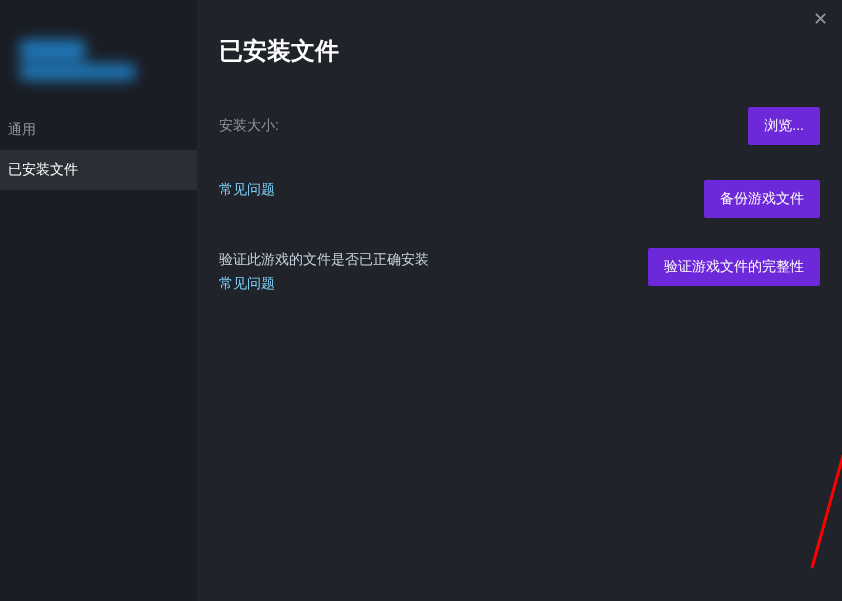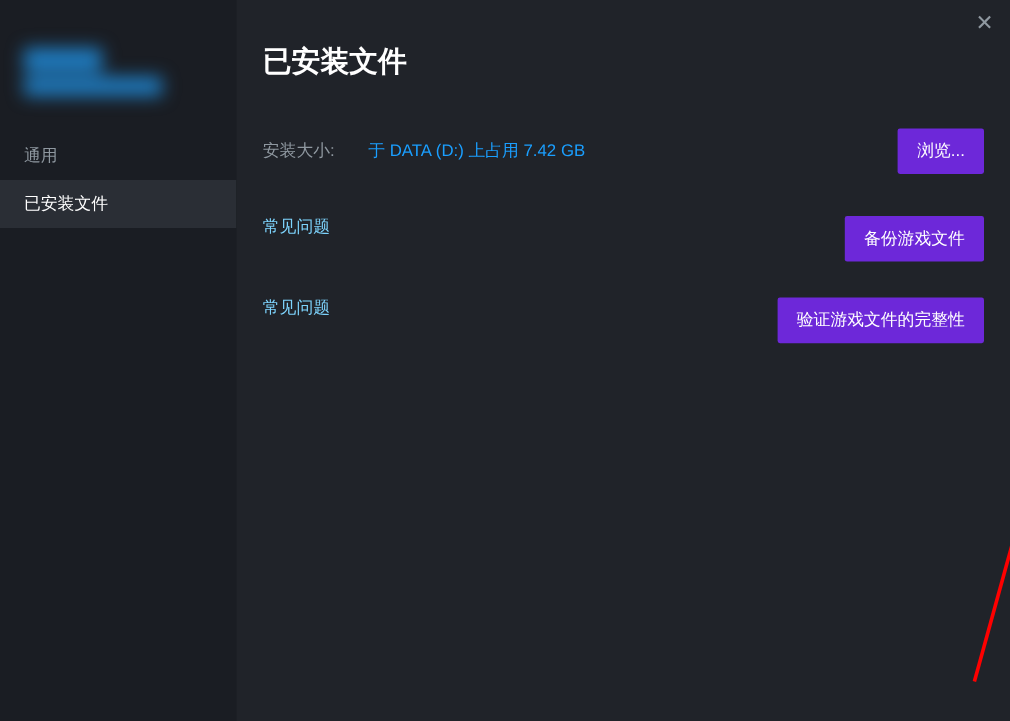--- a/index.html
+++ b/index.html
@@ -52,21 +52,21 @@
       margin-bottom: 4px;
       border-radius: 2px;
     }
     .header-line2 {
       width: 115px;
       height: 16px;
       background: #1f7bbf;
       border-radius: 2px;
     }
     .sidebar-item {
-      padding: 11px 20px;
+      padding: 11px 8px;
       color: #8f98a0;
       font-size: 14px;
       cursor: pointer;
     }
     .sidebar-item.active {
       background: #2a2e35;
       color: #ffffff;
     }
     .main {
       flex: 1;
@@ -156,34 +156,34 @@
       <span>已安装文件</span>
     </div>
   </div>
 
   <div class="main">
     <h1 class="title">已安装文件</h1>
 
     <div class="install-size-row">
       <div class="install-size-left">
         <span class="label-grey">安装大小:</span>
-        <span class="link-blue">于 DATA (D:) 上占用 7.42 GB</span>
       </div>
       <button class="action-btn">浏览...</button>
     </div>
 
     <div class="section-row">
       <div class="section-left">
         <span class="faq-link">常见问题</span>
       </div>
       <button class="action-btn">备份游戏文件</button>
     </div>
 
     <div class="section-row">
       <div class="section-left">
+        <div class="section-desc">验证此游戏的文件是否已正确安装</div>
         <span class="faq-link">常见问题</span>
       </div>
       <button class="action-btn">验证游戏文件的完整性</button>
     </div>
 
     <svg class="arrow-svg" width="260" height="340" style="left:445px; top:238px;">
       <defs>
         <marker id="arrowhead" markerWidth="12" markerHeight="10" refX="11" refY="5" orient="auto">
           <polygon points="0 0, 12 5, 0 10" fill="#ff0000"></polygon>
         </marker>

